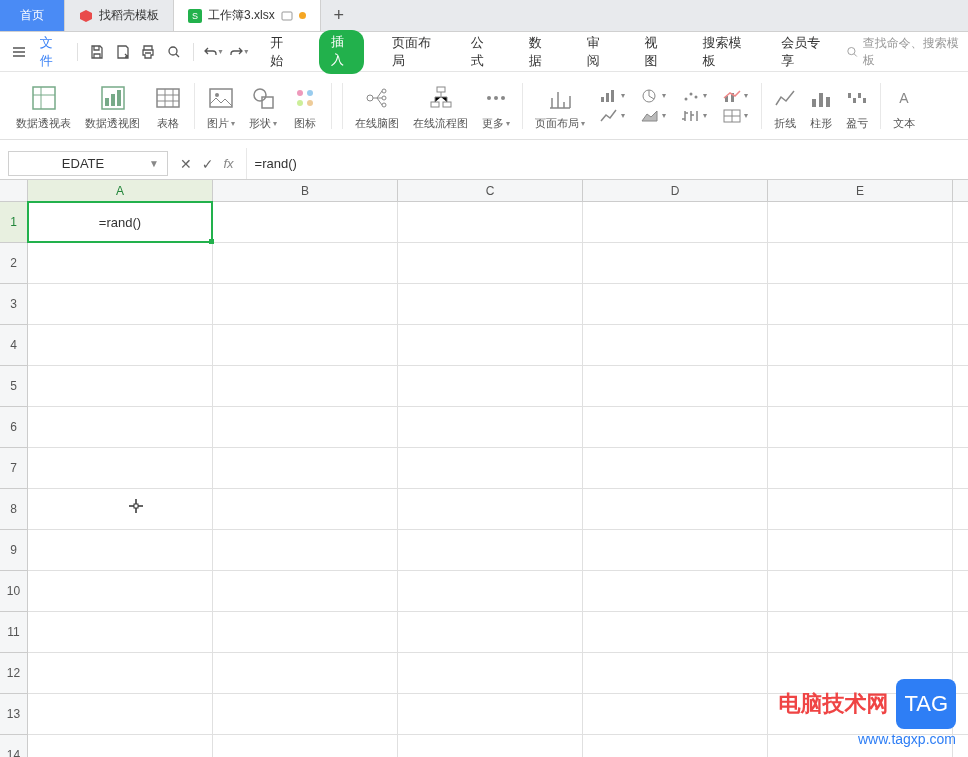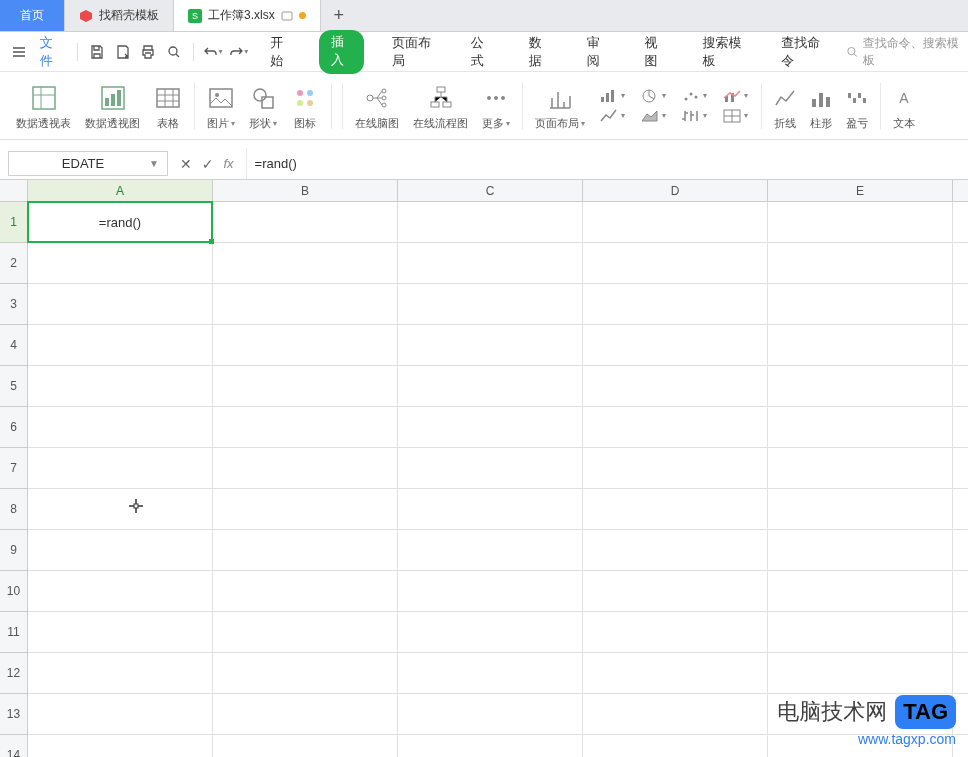--- a/index.html
+++ b/index.html
@@ -50,22 +50,22 @@
 .row-h.sel{background:#e8f0e0;color:#22863a}
 .cells{position:absolute;left:28px;top:22px;right:0;bottom:0}
 .cell-row{display:flex;height:41px;border-bottom:1px solid #e0e0e0}
 .cell{border-right:1px solid #e0e0e0;height:100%;display:flex;align-items:center;padding:0 6px;font-size:13px}
 .active-cell{position:absolute;border:2px solid #22b14c;background:#fff;display:flex;align-items:center;justify-content:center;font-size:13px;z-index:5}
 .active-cell .handle{position:absolute;right:-3px;bottom:-3px;width:5px;height:5px;background:#22b14c}
 .cursor-cross{position:absolute;left:128px;top:318px;z-index:10;color:#333}
 
 .watermark{position:absolute;right:12px;bottom:10px;display:flex;flex-direction:column;align-items:flex-end;gap:2px;z-index:20}
 .wm-row{display:flex;align-items:center;gap:8px}
-.wm-text{font-size:22px;font-weight:normal;color:#404040}
-.wm-tag{background:#2e7ef5;color:#000000;border-radius:8px;padding:4px 8px;font-size:22px;font-weight:bold}
+.wm-text{font-size:22px;font-weight:bold;color:#ef4444}
+.wm-tag{background:#2e7ef5;color:#ffffff;border-radius:8px;padding:12px 8px;font-size:22px;font-weight:normal}
 .wm-url{font-size:14px;color:#2e7ef5}
 
 svg{display:block}
 </style>
 </head>
 <body>
 
 <div class="tabs-bar">
   <div class="tab home">
       <span>首页</span>
@@ -143,21 +143,21 @@
 
   <div class="tab-menu">
     <div class="tab-menu-item">开始</div>
     <div class="tab-menu-item active">插入</div>
     <div class="tab-menu-item">页面布局</div>
     <div class="tab-menu-item">公式</div>
     <div class="tab-menu-item">数据</div>
     <div class="tab-menu-item">审阅</div>
     <div class="tab-menu-item">视图</div>
     <div class="tab-menu-item">搜索模板</div>
-    <div class="tab-menu-item">查找命令</div>
+    <div class="tab-menu-item">会员专享</div>
   </div>
   <div class="search-box">
     <svg width="14" height="14" viewBox="0 0 14 14">
         <circle cx="6" cy="6" r="4" fill="none" stroke="#999"></circle>
         <path stroke="#999" d="M9 9l3 3"></path>
       </svg>
     <span>查找命令、搜索模板</span>
   </div>
 </div>
 

